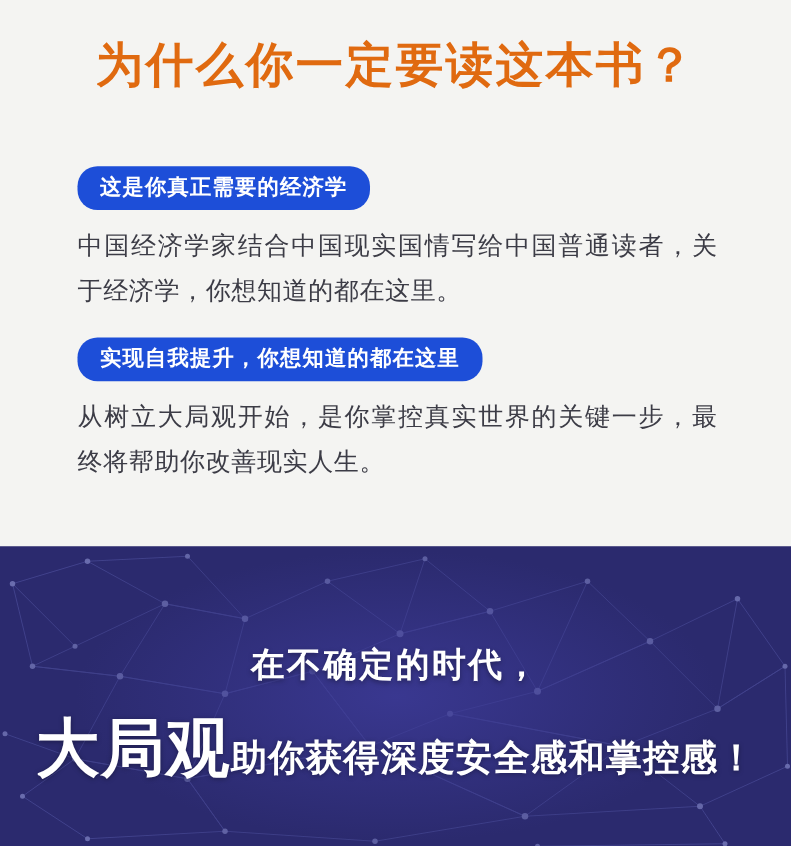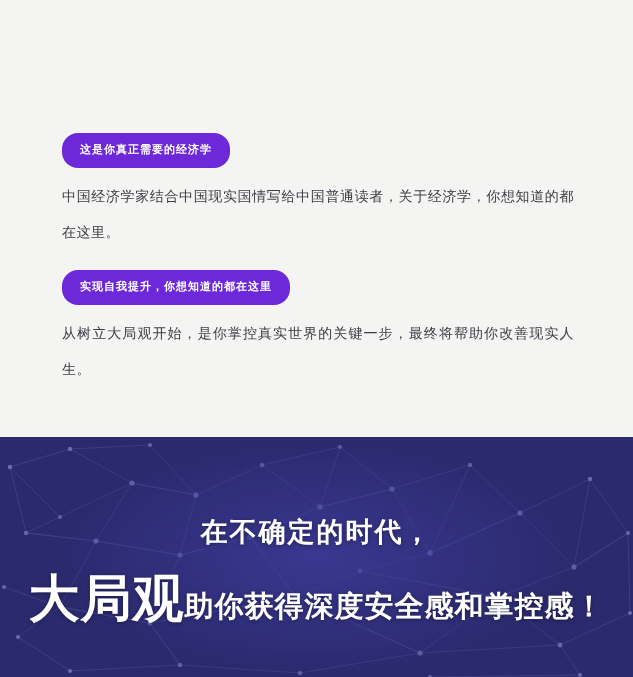--- a/index.html
+++ b/index.html
@@ -41,38 +41,38 @@
     line-height: 52px;
     font-weight: bold;
     color: #e06a10;
     letter-spacing: 2px;
     white-space: nowrap;
   }
 
   .pill {
     position: absolute;
     display: inline-block;
-    background: #6d28d9;
+    background: #1d4ed8;
     color: #ffffff;
-    font-size: 11px;
+    font-size: 17px;
     font-weight: bold;
     letter-spacing: 1px;
     border-radius: 16px;
     padding: 7px 18px 8px 18px;
     line-height: 20px;
     white-space: nowrap;
   }
   .pill-1 { left: 62px; top: 133px; }
   .pill-2 { left: 62px; top: 270px; }
 
   .para {
     position: absolute;
     left: 62px;
     width: 512px;
-    font-size: 14px;
+    font-size: 20px;
     line-height: 36px;
     color: #3c3c46;
     letter-spacing: 0.5px;
     text-align: justify;
   }
   .para-1 { top: 178px; }
   .para-2 { top: 315px; }
 
   
   .bottom-section {
@@ -144,20 +144,21 @@
     letter-spacing: 1px;
   }
 </style>
 </head>
 <body>
 
 <div class="page">
 
   <div class="top-section">
 
+    <div class="headline">为什么你一定要读这本书？</div>
 
     <div class="pill pill-1">这是你真正需要的经济学</div>
 
     <div class="para para-1">中国经济学家结合中国现实国情写给中国普通读者，关于经济学，你想知道的都在这里。</div>
 
     <div class="pill pill-2">实现自我提升，你想知道的都在这里</div>
 
     <div class="para para-2">从树立大局观开始，是你掌控真实世界的关键一步，最终将帮助你改善现实人生。</div>
 
   </div>

